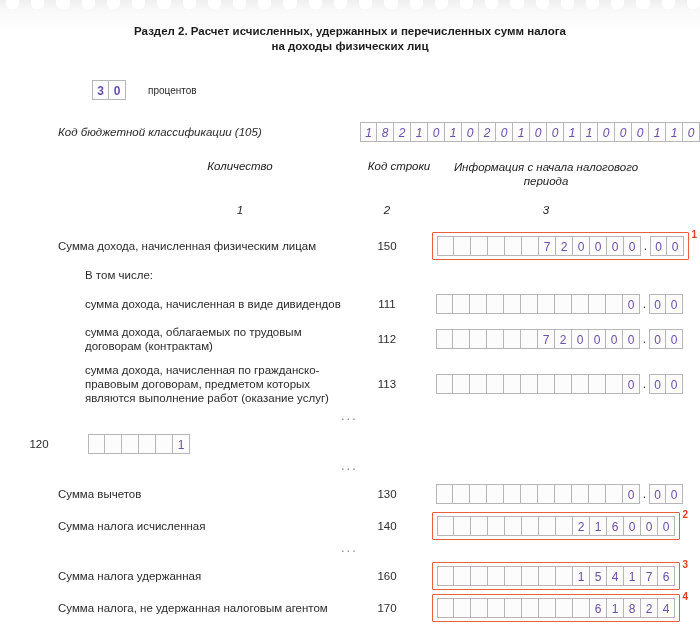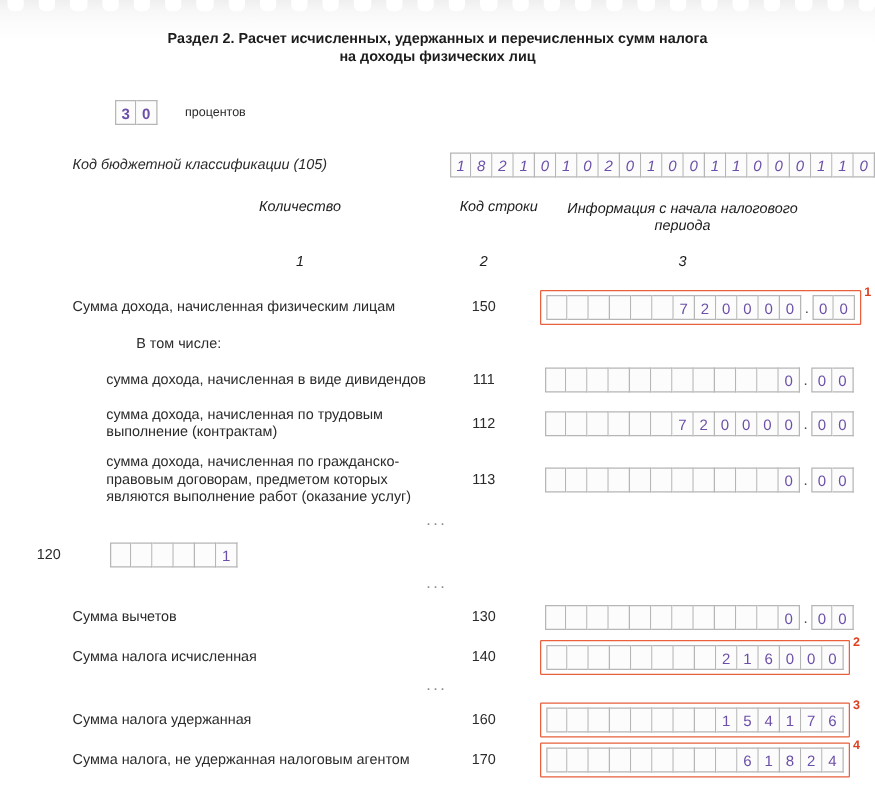--- a/index.html
+++ b/index.html
@@ -187,21 +187,21 @@
   }
   .ellipsis span {
     position: absolute;
     left: 341px;
     top: 0px;
     font-size: 13px;
     letter-spacing: 2px;
     color: #8a8a8a;
     line-height: 12px;
   }
-  .row.tight { min-height: 22px; padding-left: 24px; }
+  .row.tight { min-height: 22px; }
   .row.two-line { min-height: 34px; }
   .row.three-line { min-height: 48px; }
 </style>
 </head>
 <body>
 
 <div class="page">
   <div class="perf-dots">
     <span></span>
       <span></span>
@@ -339,21 +339,21 @@
               </div>
               <div class="dot-sep">.</div>
               <div class="cells">
                 <div class="cell">0</div>
                 <div class="cell">0</div>
               </div>
             </div>
           </div>
         </div>
         <div class="row two-line">
-          <div class="label indent">сумма дохода, начисленная по трудовым выполнение (контрактам)</div>
+          <div class="label indent">сумма дохода, облагаемых по трудовым договорам (контрактам)</div>
           <div class="code">112</div>
           <div class="field">
             <div class="field-wrap">
               <div class="cells">
                 <div class="cell"></div>
                 <div class="cell"></div>
                 <div class="cell"></div>
                 <div class="cell"></div>
                 <div class="cell"></div>
                 <div class="cell"></div>

